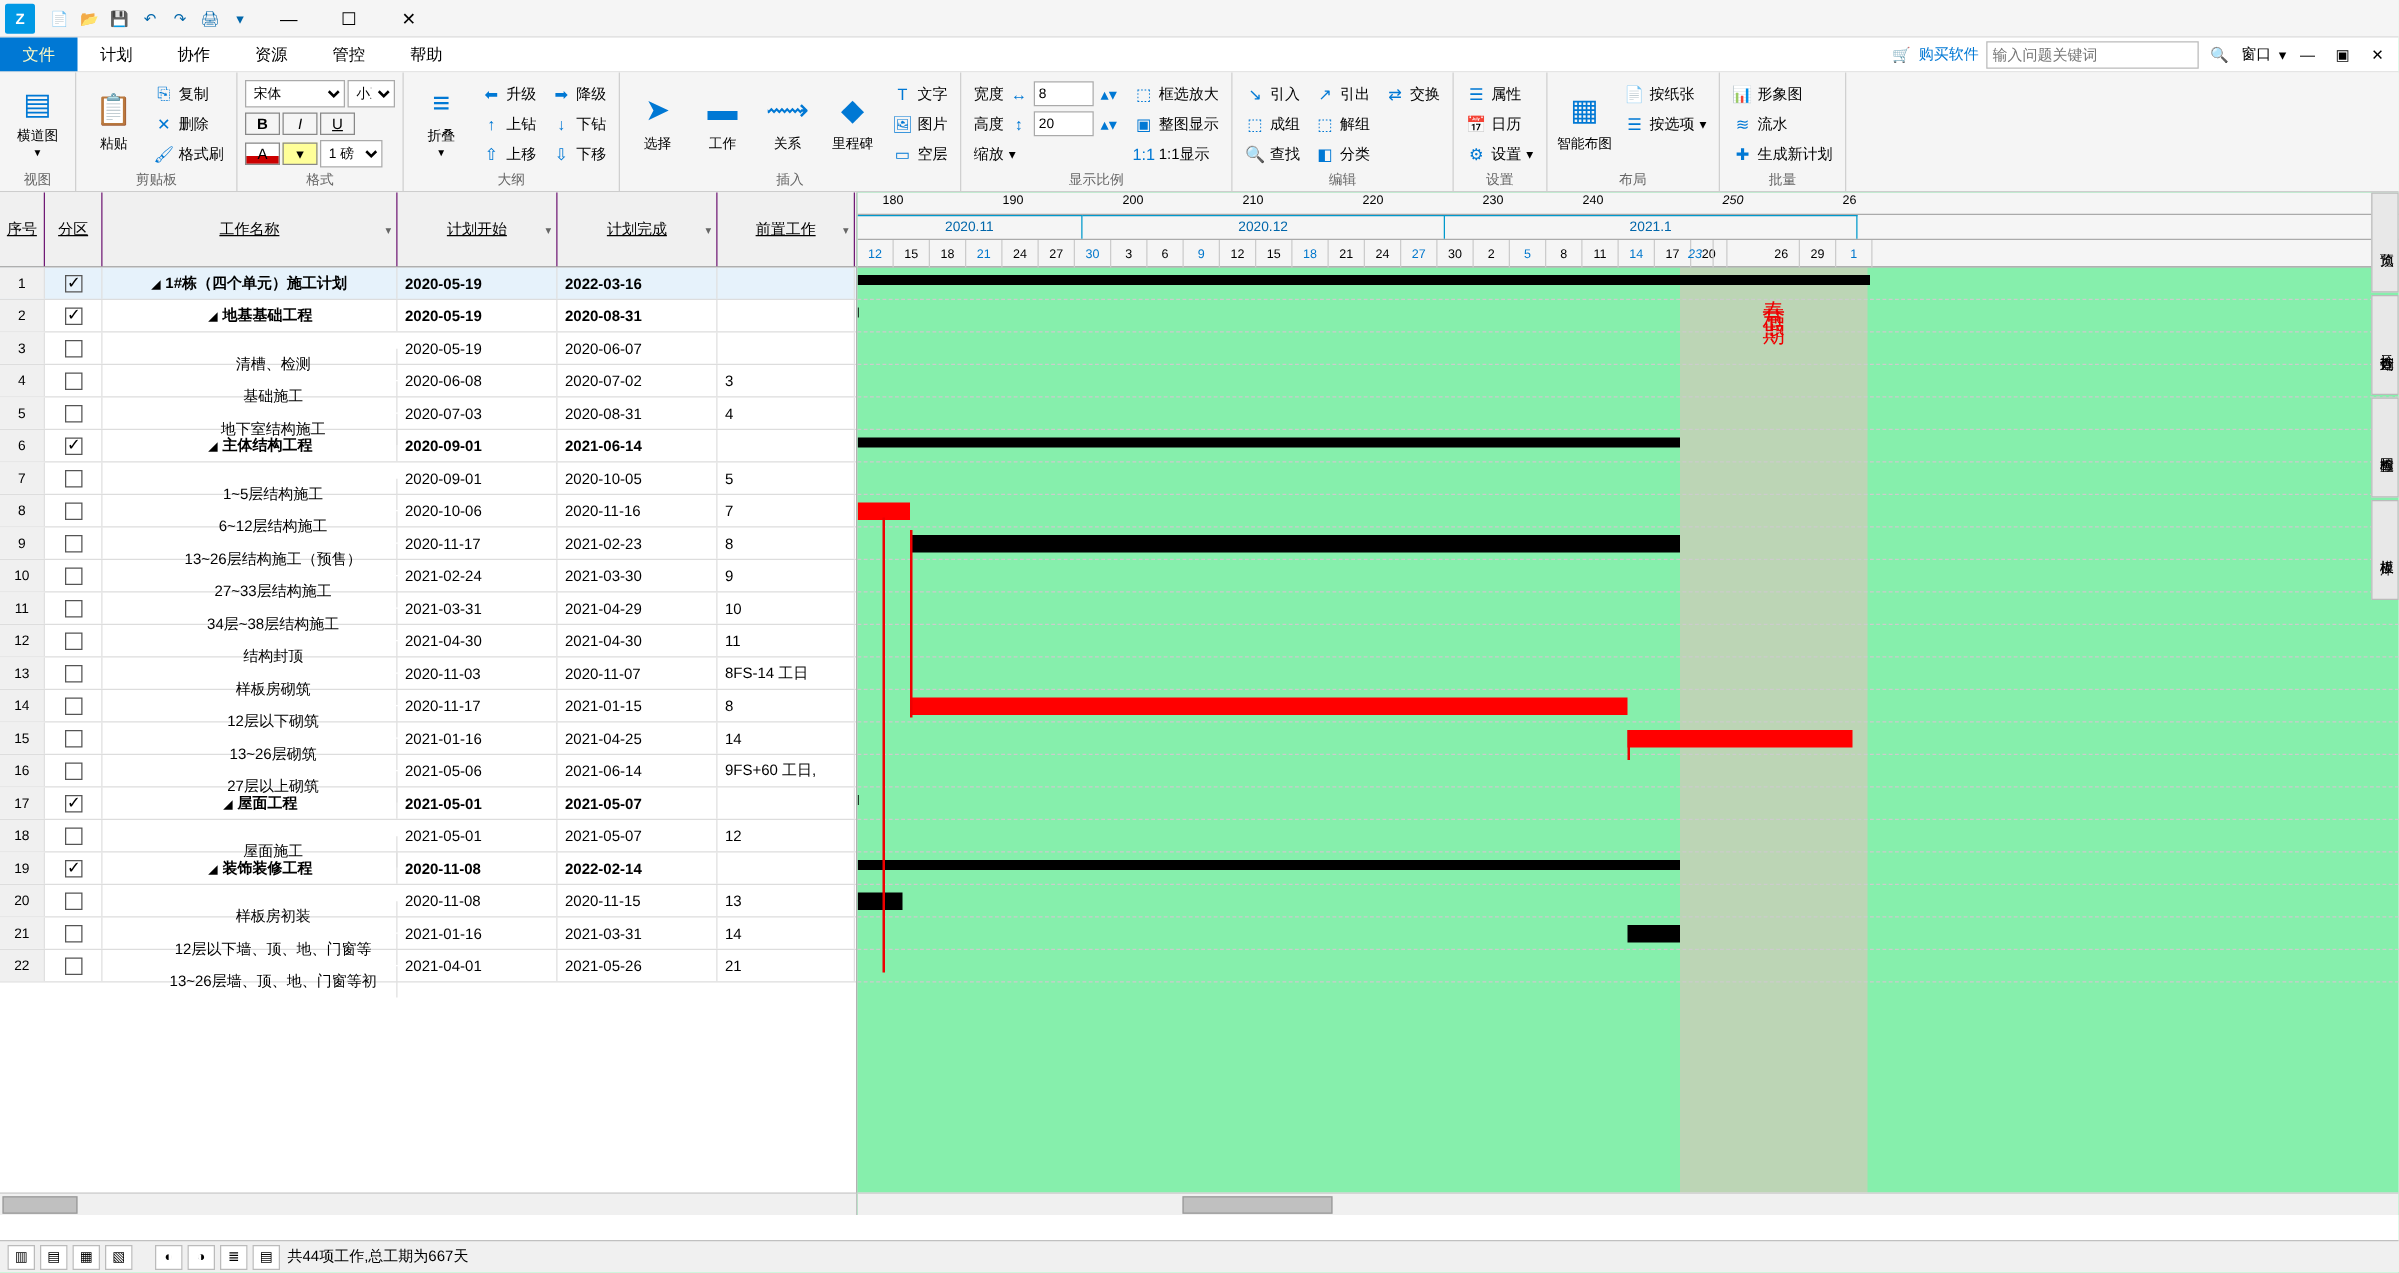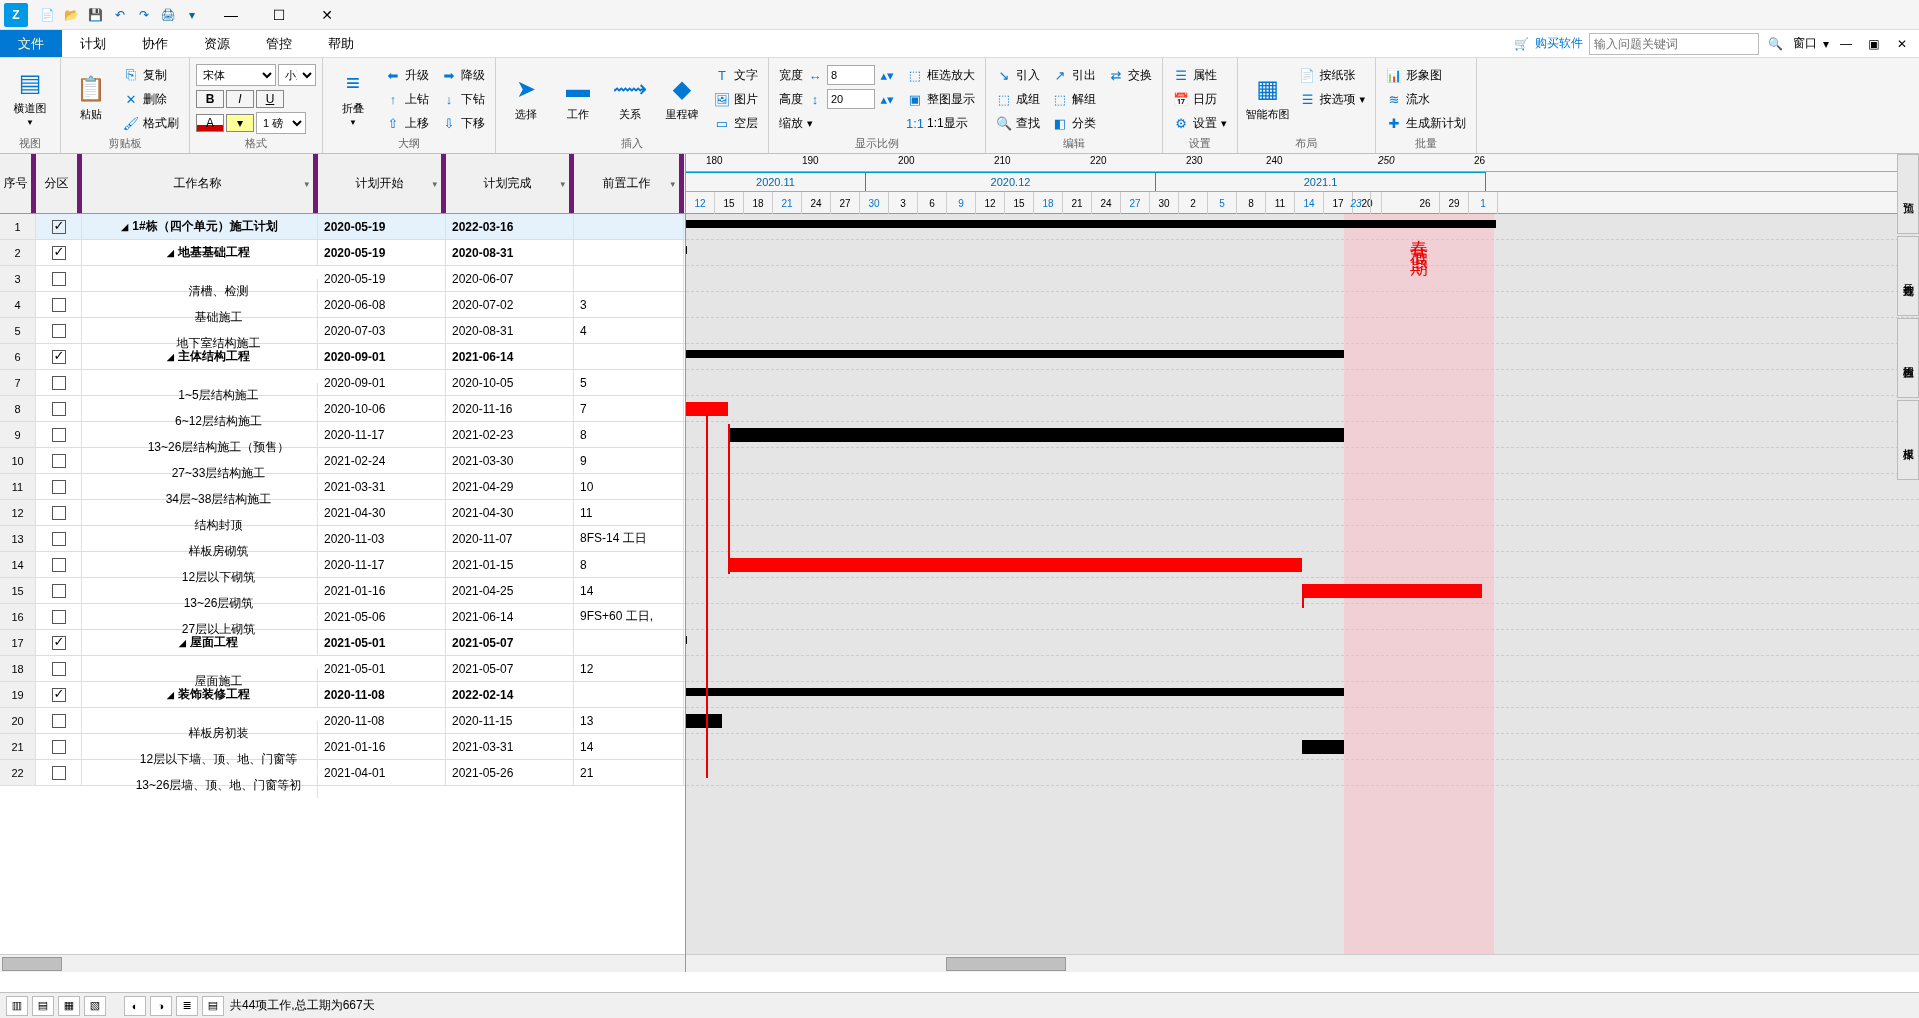--- a/index.html
+++ b/index.html
@@ -35,25 +35,25 @@
 .small-btn { display: flex; align-items: center; gap: 4px; height: 22px; padding: 0 4px; cursor: pointer; font-size: 11px; white-space: nowrap; }
 .small-btn .sicon { width: 16px; height: 16px; display: flex; align-items: center; justify-content: center; font-size: 13px; color: #0078d4; }
 .fmt-row { display: flex; gap: 2px; align-items: center; }
 .fmt-select { height: 22px; border: 1px solid #aaa; background: #fff; font-size: 11px; padding: 0 2px; }
 .color-btn { width: 28px; height: 18px; border: 1px solid #888; display: flex; align-items: center; justify-content: center; cursor: pointer; }
 .num-input { width: 48px; height: 20px; border: 1px solid #aaa; text-align: left; padding: 0 3px; font-size: 11px; }
 
 
 .main { display: flex; height: 818px; }
 .left-pane { width: 686px; border-right: 1px solid #999; display: flex; flex-direction: column; background: #fff; }
-.right-pane { flex: 1; position: relative; overflow: hidden; background: #e5e5e5; }
+.right-pane { flex: 1; position: relative; overflow: hidden; background: #86efac; }
 
 
 .thead { display: flex; height: 60px; background: #f0f0f0; border-bottom: 1px solid #999; }
-.th { border-right: 5px solid #701a75; display: flex; align-items: center; justify-content: center; font-size: 12px; position: relative; }
+.th { border-right: 1px solid #701a75; display: flex; align-items: center; justify-content: center; font-size: 12px; position: relative; text-decoration: underline; }
 .th .drop { position: absolute; right: 4px; font-size: 9px; color: #666; }
 .col-seq { width: 36px; }
 .col-zone { width: 46px; }
 .col-name { width: 236px; justify-content: center; }
 .col-start { width: 128px; }
 .col-end { width: 128px; }
 .col-pred { width: 110px; }
 
 .tbody { flex: 1; overflow-y: auto; }
 .trow { display: flex; height: 26px; border-bottom: 1px solid #ddd; align-items: center; }

